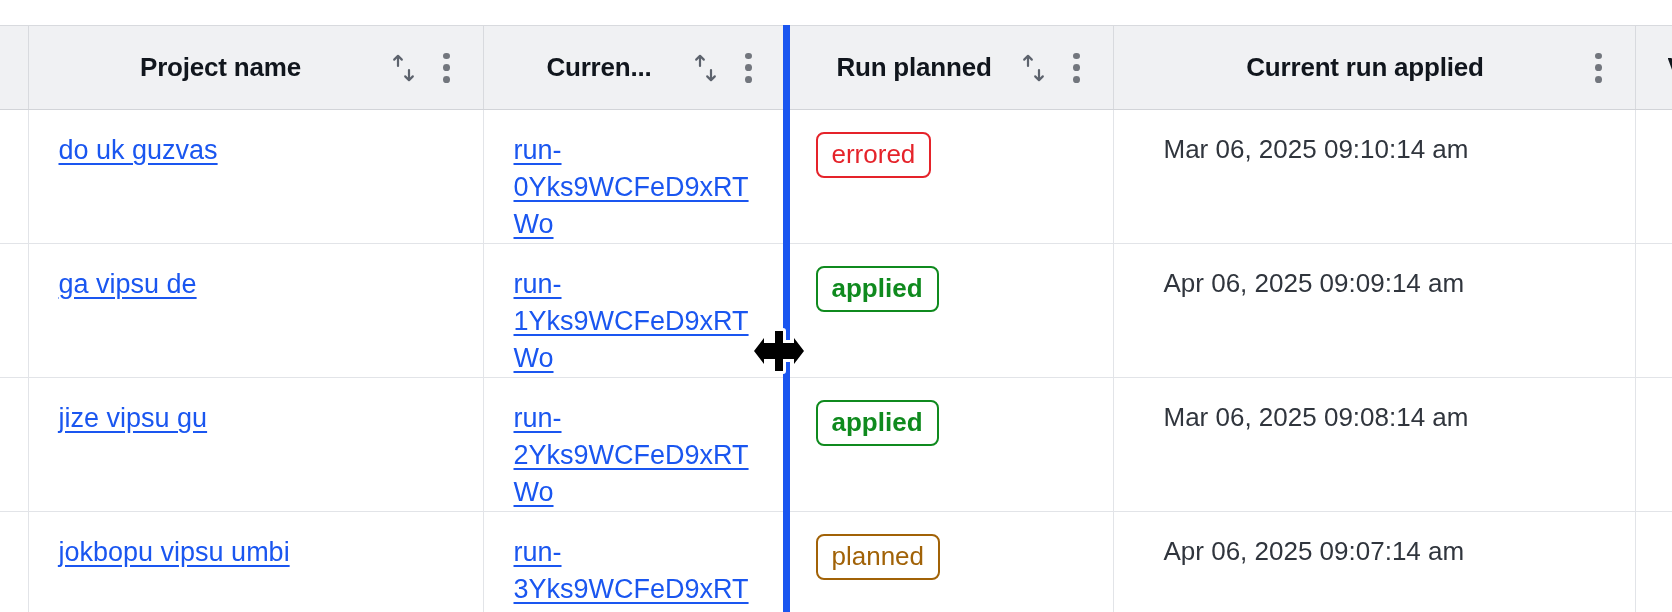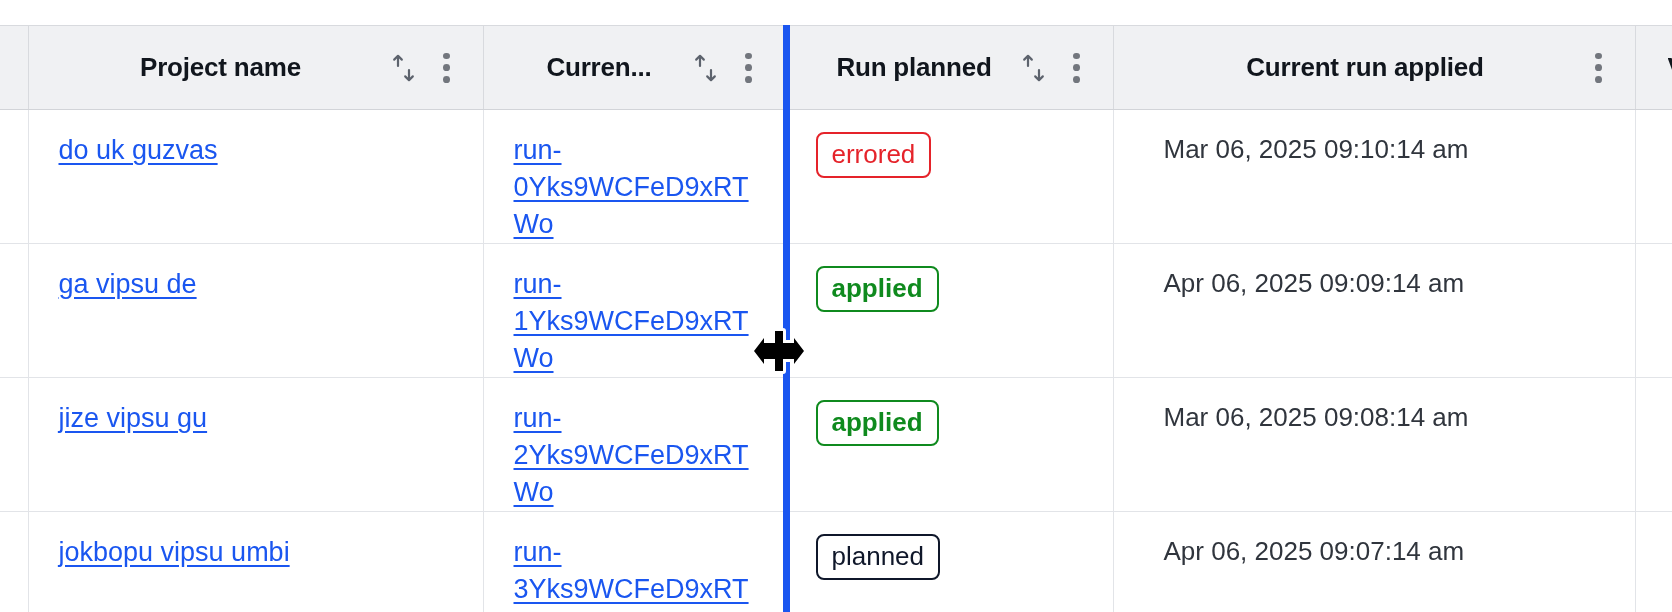--- a/index.html
+++ b/index.html
@@ -136,21 +136,21 @@
     border: 2px solid currentColor;
     border-radius: 8px;
     padding: 5px 14px 7px 14px;
     font-size: 26px;
     line-height: 30px;
     background: #ffffff;
     white-space: nowrap;
   }
   .badge.errored  { color: #e5232a; }
   .badge.applied  { color: #0f8a1e; font-weight: bold; }
-  .badge.planned  { color: #0f172a; }
+  .badge.planned  { color: #a16207; }
 
   
   col.c-select  { width: 28px;  }
   col.c-name    { width: 455px; }
   col.c-run     { width: 302px; }
   col.c-status  { width: 328px; }
   col.c-applied { width: 522px; }
   col.c-extra   { width: 70px;  }
 
   

